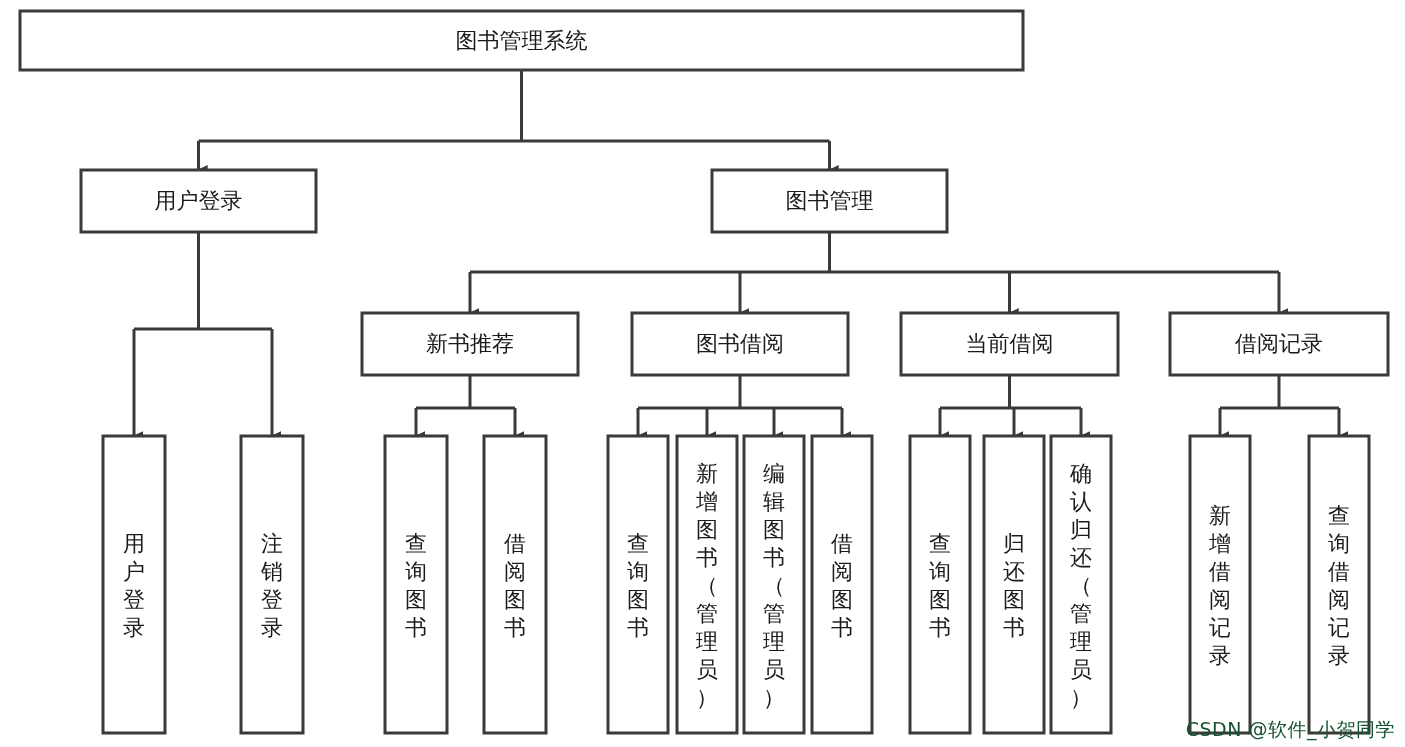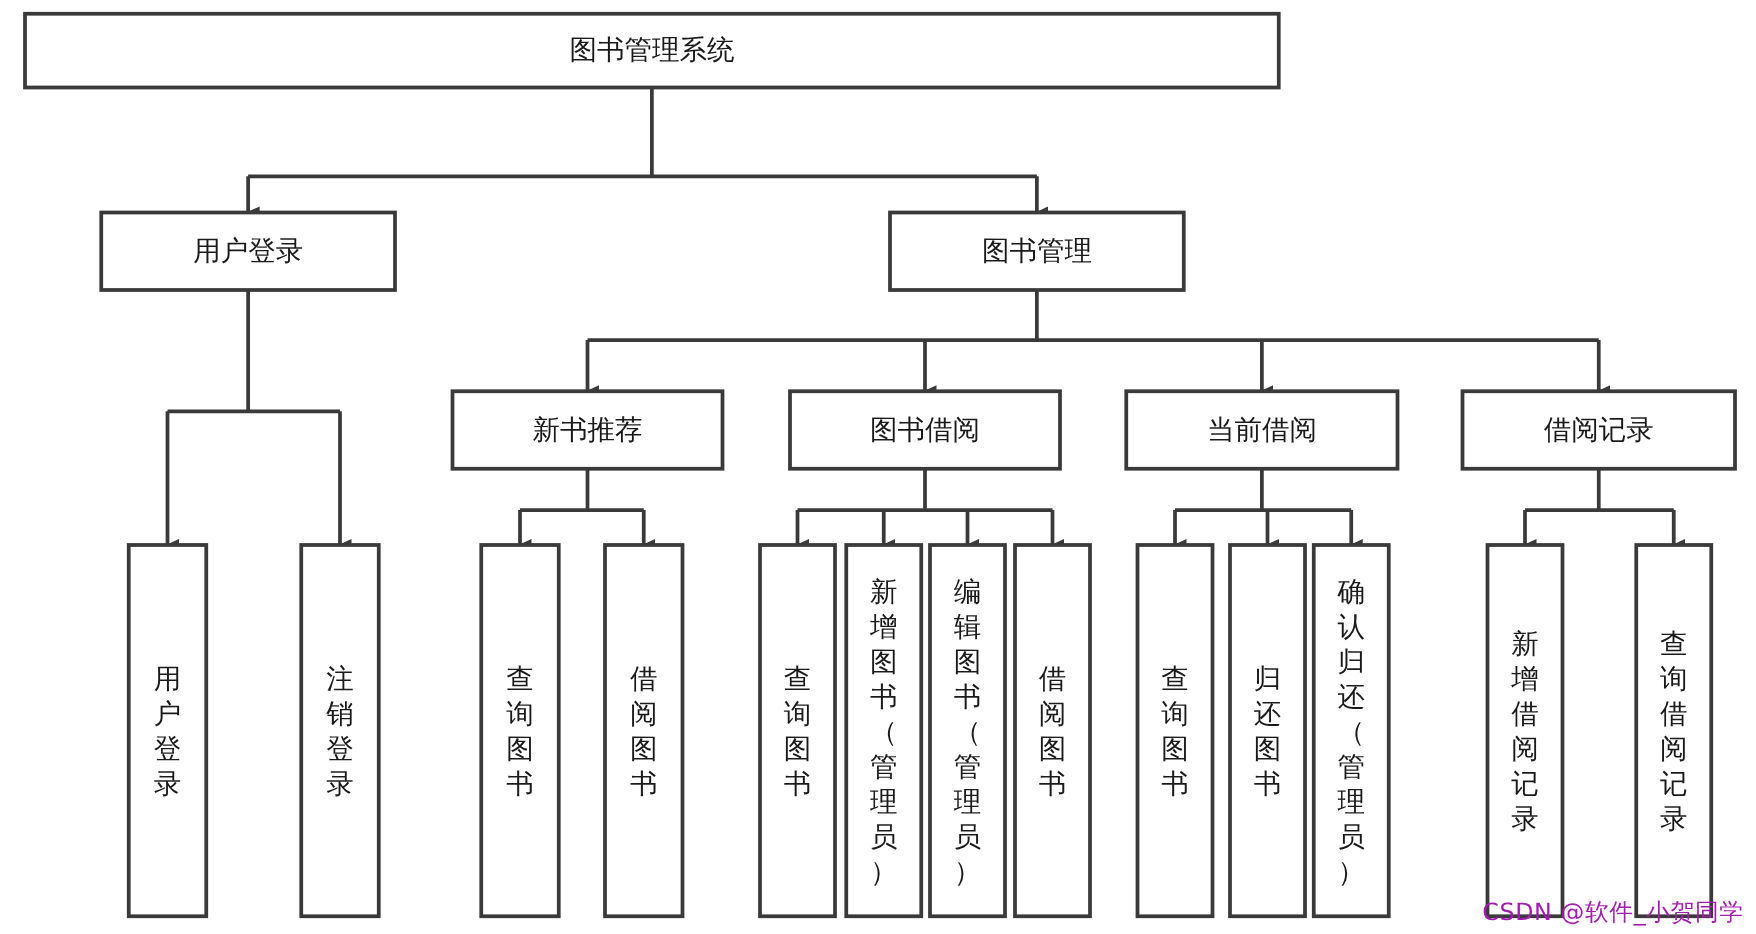--- a/index.html
+++ b/index.html
@@ -25,21 +25,21 @@
     font-family:"DejaVu Sans","Liberation Sans",sans-serif;
     font-size:22px;
     fill:#1a1a1a;
     text-anchor:middle;
   }
   .watermark{
     position:absolute;
     right:10px;bottom:4px;
     font-family:"DejaVu Sans","Liberation Sans",sans-serif;
     font-size:19px;
-    color:#a21caf;
+    color:#14532d;
     white-space:nowrap;
     letter-spacing:0.5px;
     pointer-events:none;
   }
 </style>
 </head>
 <body>
 
 <svg id="diagram" viewBox="0 0 1405 747">
   <defs>

